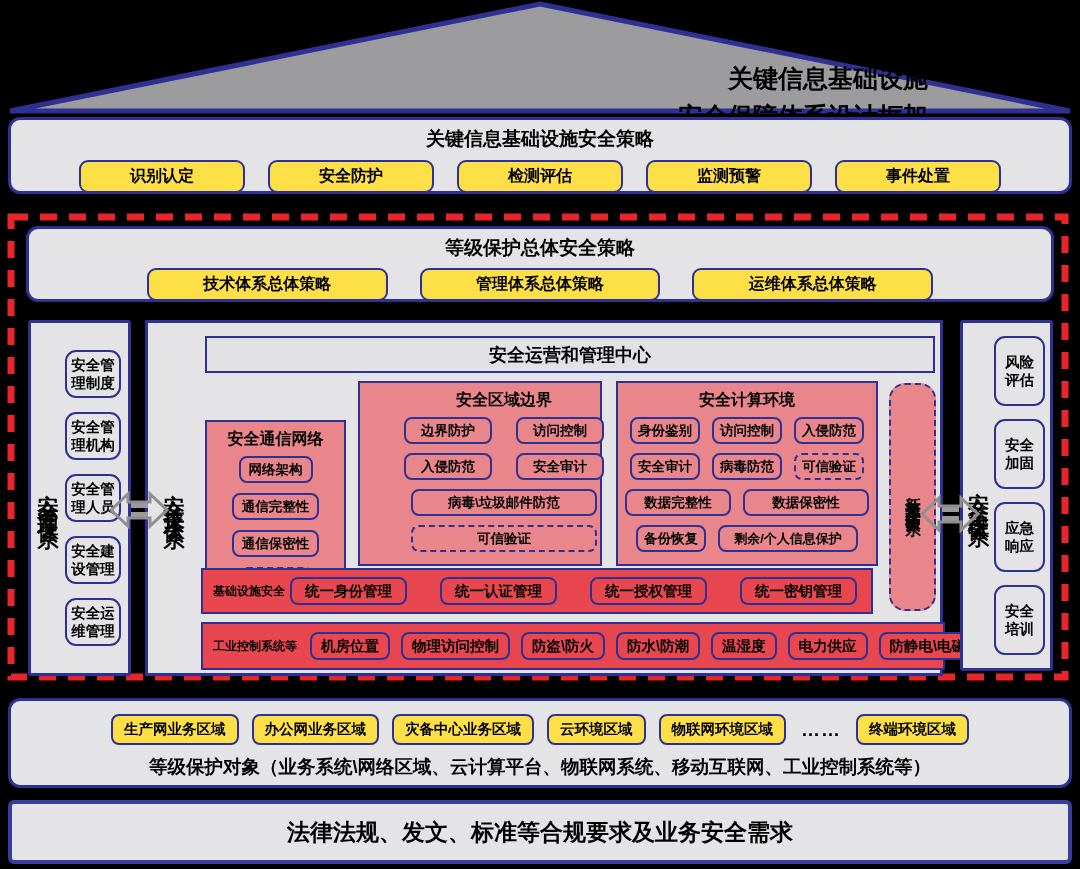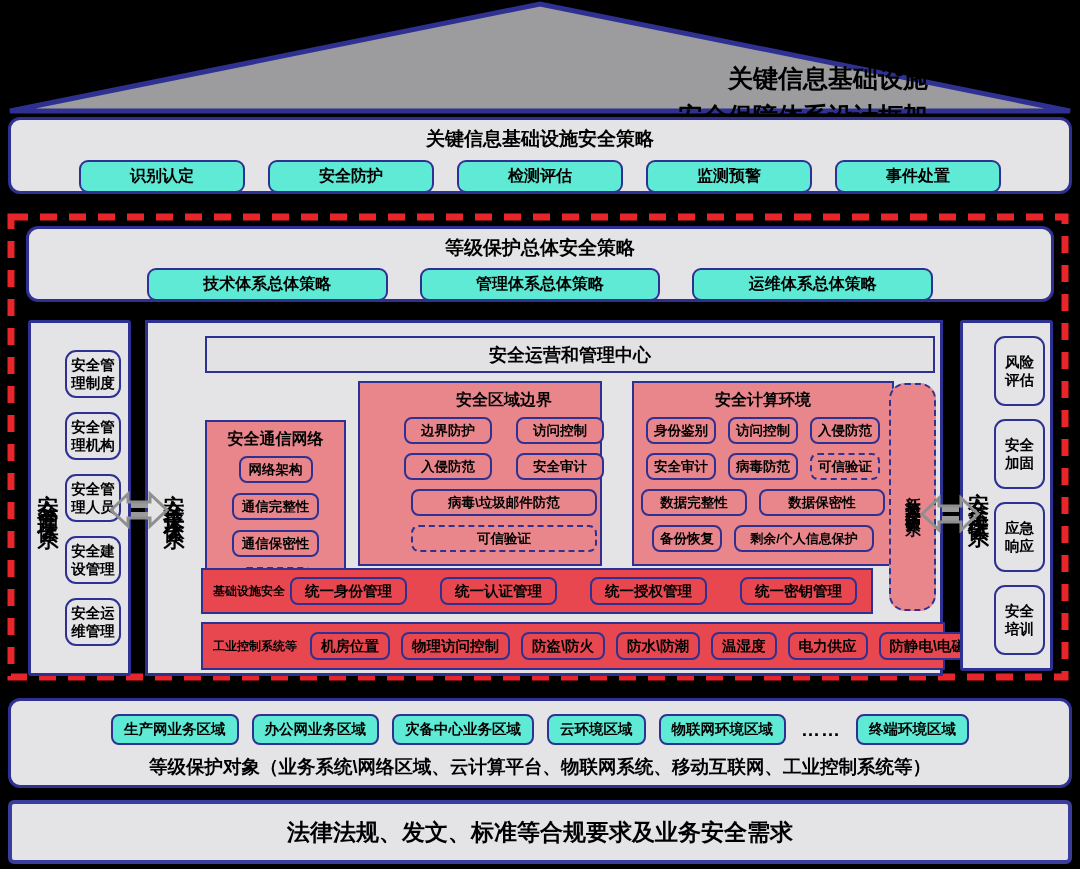--- a/index.html
+++ b/index.html
@@ -23,21 +23,21 @@
 
   
   .gbox {
     background:#e4e4e6;
     border:3px solid #2e3192;
     border-radius:12px;
   }
   .sec-title { text-align:center; font-size:19px; padding-top:6px; }
   .btn-row { display:flex; justify-content:center; align-items:center; }
   .btn {
-    background:#5eead4;
+    background:#fde047;
     border:2.5px solid #2e3192;
     border-radius:9px;
     height:33px;
     display:flex; align-items:center; justify-content:center;
     font-size:16px;
     white-space:nowrap;
   }
 
   .policy-box { left:8px; top:117px; width:1064px; height:77px; }
   .policy-box .btn-row { margin-top:8px; padding:0 68px; gap:23px; }
@@ -99,21 +99,21 @@
     display:flex; align-items:center; justify-content:center;
     font-size:18px;
   }
   .panel {
     position:absolute; top:58px; height:185px;
     background:#e9868c;
     border:2.5px solid #2e3192;
   }
   .p1 { left:57px;  width:141px;margin-top:39px; }
   .p2 { left:210px; width:244px;padding-left:48px; }
-  .p3 { left:484px; width:262px; }
+  .p3 { left:468px; width:262px; }
   .panel-title { text-align:center; font-size:16px; margin:7px 0 6px; }
   .item {
     background:#e9868c;
     border:2px solid #2e3192;
     border-radius:8px;
     font-size:13.5px;
     height:27px;
     display:flex; align-items:center; justify-content:center;
     white-space:nowrap;
     padding:0 8px;

